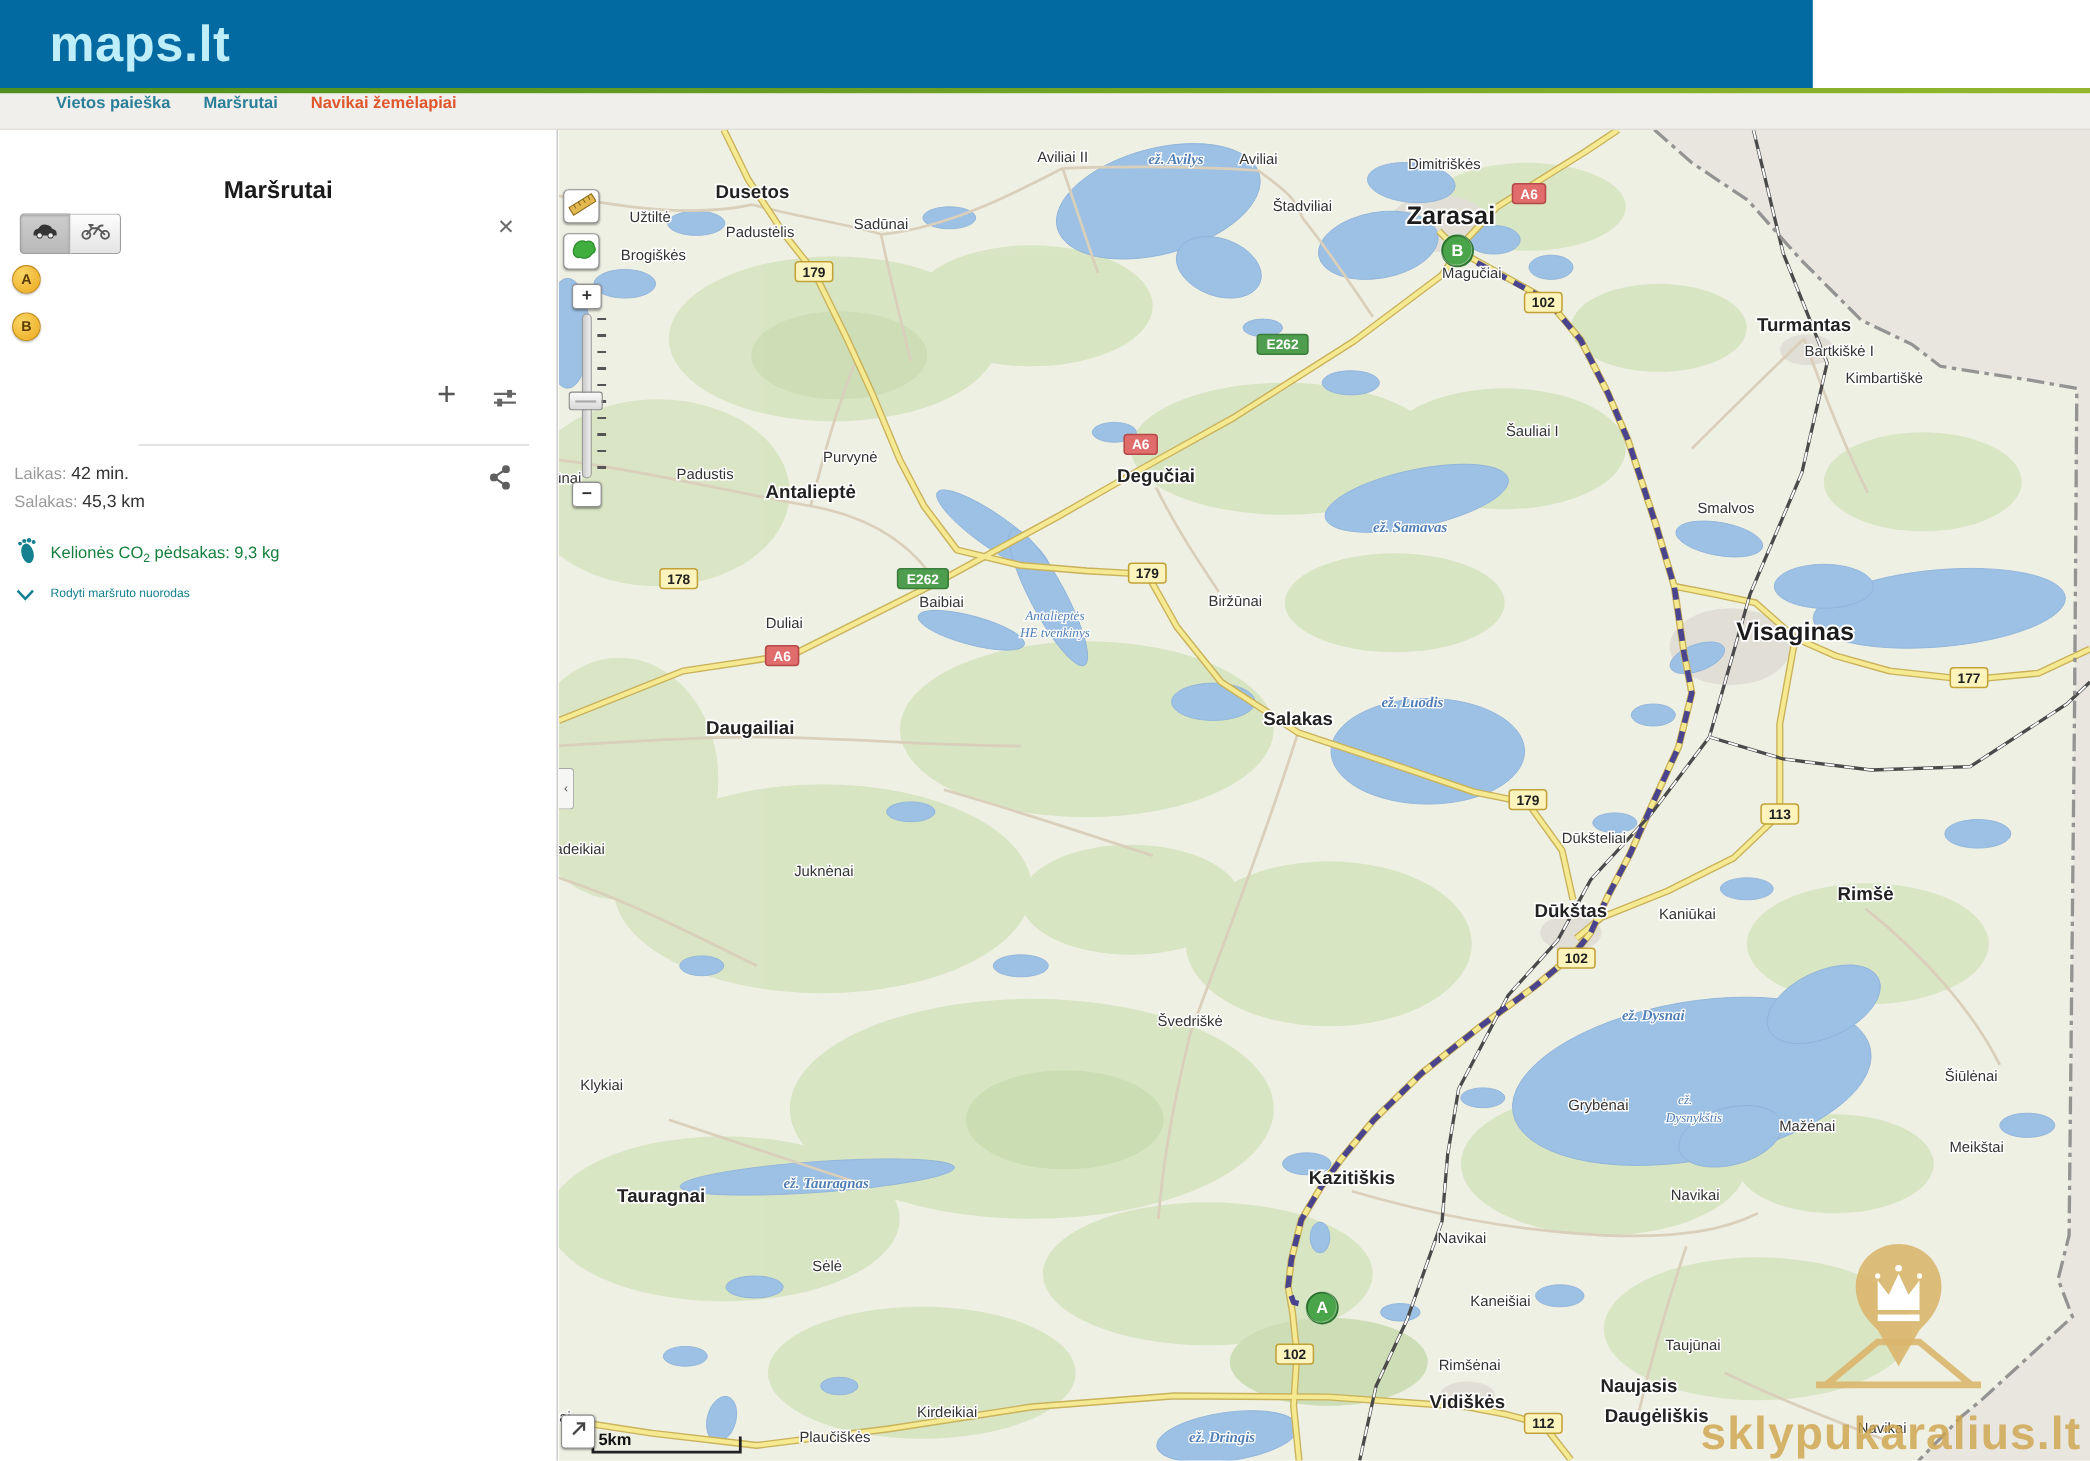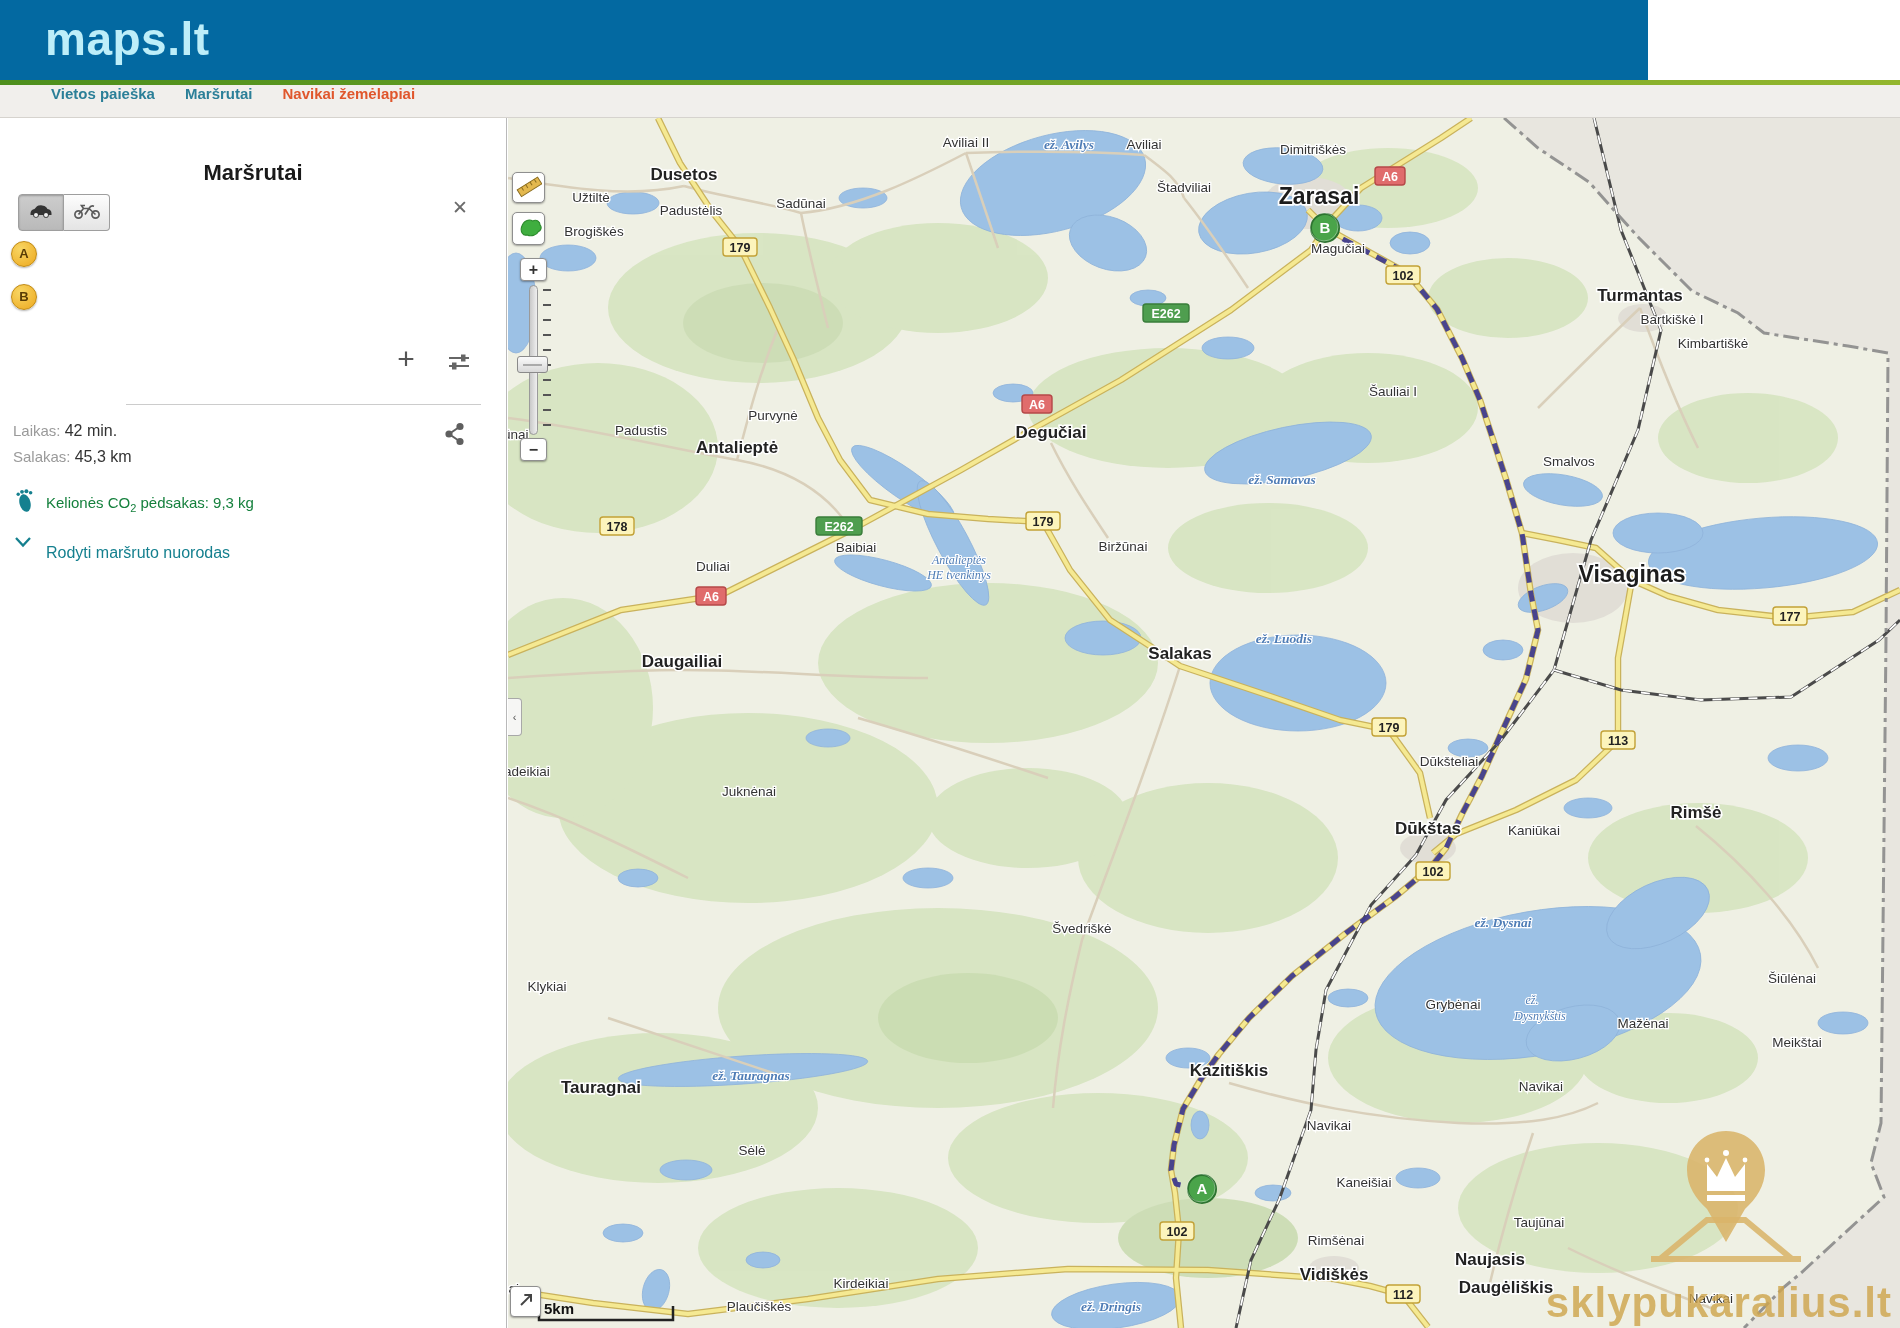--- a/index.html
+++ b/index.html
@@ -31,21 +31,21 @@
   .route-opts{position:absolute;left:447px;top:234px;cursor:pointer}
   .divider{position:absolute;left:126px;top:286px;width:355px;height:1px;background:#cccccc}
   .stats{position:absolute;left:13px;top:300px;font-size:15px;line-height:26px}
   .stat-label{color:#9a9a9a}
   .stat-value{color:#333;font-weight:normal;font-size:16px}
   .share-btn{position:absolute;left:444px;top:304px;cursor:pointer}
   .co2-row{position:absolute;left:14px;top:368px;height:32px}
   .co2-text{position:absolute;left:32px;top:8px;font-size:15px;color:#15803d;white-space:nowrap}
   .co2-text .sub{font-size:11px;vertical-align:sub}
   .link-row{position:absolute;left:14px;top:410px;height:24px;cursor:pointer}
-  .link-text{position:absolute;left:32px;top:16px;font-size:16px;color:#15808f;white-space:nowrap}
+  .link-text{position:absolute;left:32px;top:6px;font-size:11px;color:#15808f;white-space:nowrap}
   .chevron{position:absolute;left:0;top:6px}
 
   
   .map-wrap{position:absolute;left:508px;top:118px;width:1392px;height:1210px;overflow:hidden;background:#eff0e4}
   svg text{user-select:none}
   .lc{font:bold 23px "Liberation Sans",sans-serif;fill:#1c1c1c;paint-order:stroke;stroke:#fff;stroke-width:3.4px;text-anchor:middle}
   .lt{font:bold 17px "Liberation Sans",sans-serif;fill:#222;paint-order:stroke;stroke:#fff;stroke-width:3px;text-anchor:middle}
   .lv{font:13.5px "Liberation Sans",sans-serif;fill:#333;paint-order:stroke;stroke:#fff;stroke-width:2.6px;text-anchor:middle}
   .lw{font:italic bold 13.5px "Liberation Serif",serif;fill:#4f7db6;paint-order:stroke;stroke:#fff;stroke-width:2.4px;text-anchor:middle}
   .lws{font:italic 12px "Liberation Serif",serif;fill:#4f7db6;paint-order:stroke;stroke:#fff;stroke-width:2.2px;text-anchor:middle}

